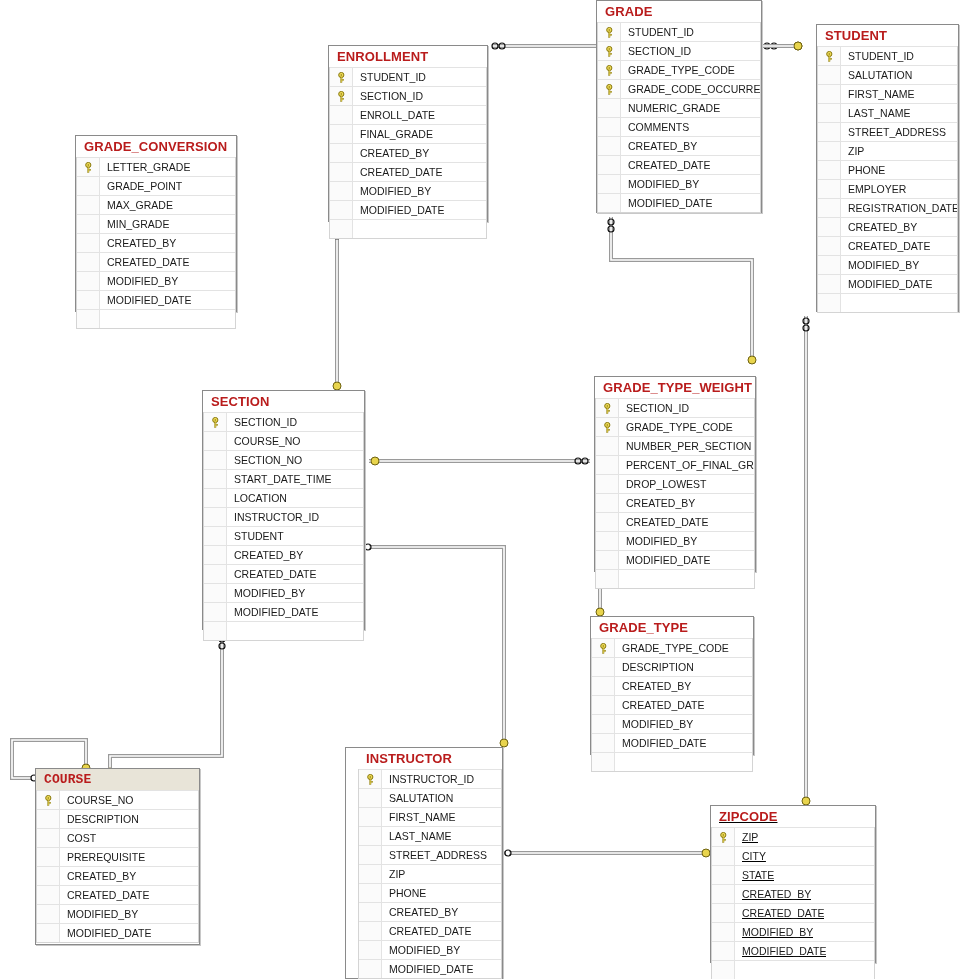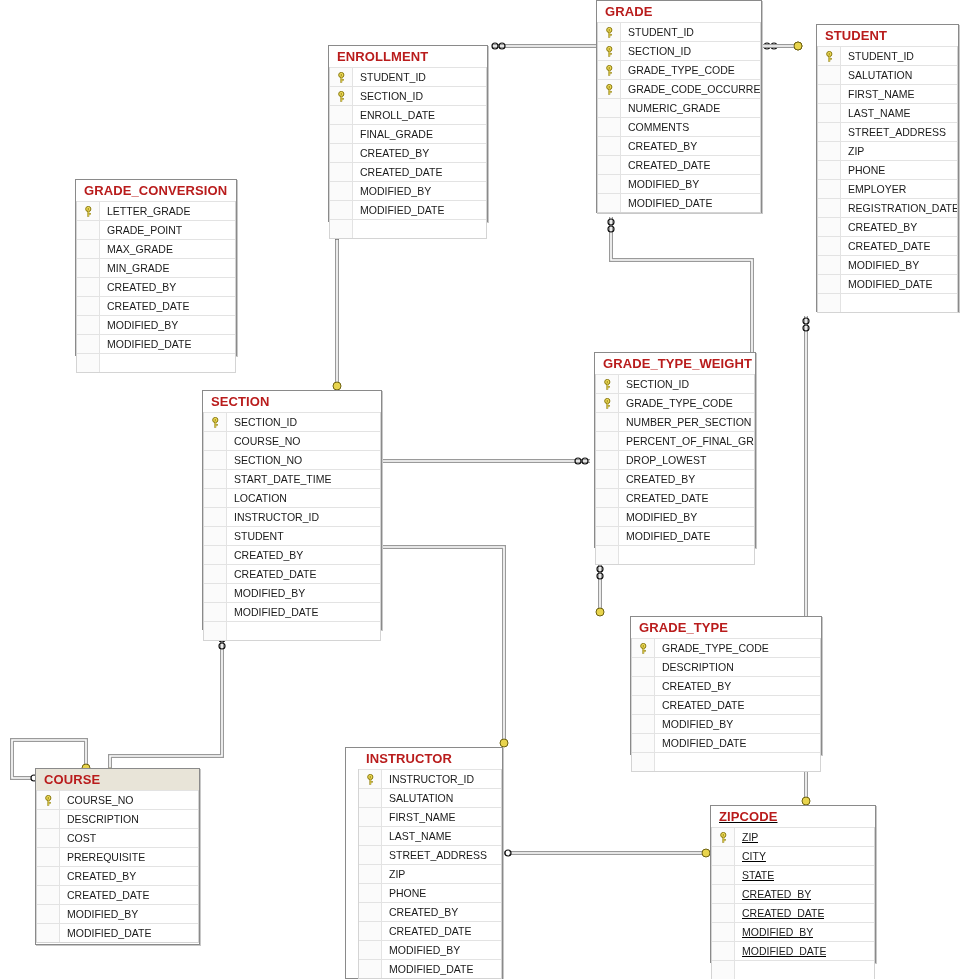--- a/index.html
+++ b/index.html
@@ -43,20 +43,21 @@
     color: #b91c1c;
     padding: 3px 0 3px 8px;
     background: #ffffff;
     letter-spacing: 0.1px;
     height: 21px;
     box-sizing: border-box;
     line-height: 15px;
   }
   .entity.selected .ent-title {
     background: #e8e4d8;
+    font-family: Liberation Mono, monospace;
   }
   .attr {
     display: flex;
     align-items: center;
     height: 19px;
     box-sizing: border-box;
     border-top: 1px solid #e3e3e3;
     font-size: 10.5px;
     color: #1a1a1a;
     background: #ffffff;
@@ -374,21 +375,21 @@
           <div class="attr">
             <div class="keycell"></div>
             <div class="attr-name">MODIFIED_DATE</div>
           </div>
           <div class="attr empty">
             <div class="keycell"></div>
             <div class="attr-name"></div>
           </div>
         </div>
       </div>
-      <div class="entity" style="left: 75px; top: 135px; width: 162px; height: 177px; margin-top: 44px;">
+      <div class="entity" style="left: 75px; top: 135px; width: 162px; height: 177px;">
         <div class="ent-title">GRADE_CONVERSION</div>
         <div class="inner">
           <div class="attr">
             <div class="keycell">
               <svg width="9" height="11" viewBox="0 0 9 11" class="keyicon">
                 <circle cx="4.3" cy="3" r="2.6" fill="#f0dc58" stroke="#8a7a10" stroke-width="1"></circle>
                 <circle cx="4.3" cy="3" r="0.8" fill="#8a7a10"></circle>
                 <rect x="3.7" y="5" width="1.3" height="5.4" fill="#e8d44d" stroke="#8a7a10" stroke-width="0.5"></rect>
                 <rect x="5" y="7.3" width="1.8" height="1.1" fill="#e8d44d" stroke="#8a7a10" stroke-width="0.4"></rect>
               </svg>
@@ -422,21 +423,21 @@
           <div class="attr">
             <div class="keycell"></div>
             <div class="attr-name">MODIFIED_DATE</div>
           </div>
           <div class="attr empty">
             <div class="keycell"></div>
             <div class="attr-name"></div>
           </div>
         </div>
       </div>
-      <div class="entity" style="left: 594px; top: 352px; width: 162px; height: 196px;">
+      <div class="entity" style="left: 594px; top: 376px; width: 162px; height: 196px;">
         <div class="ent-title">GRADE_TYPE_WEIGHT</div>
         <div class="inner">
           <div class="attr">
             <div class="keycell">
               <svg width="9" height="11" viewBox="0 0 9 11" class="keyicon">
                 <circle cx="4.3" cy="3" r="2.6" fill="#f0dc58" stroke="#8a7a10" stroke-width="1"></circle>
                 <circle cx="4.3" cy="3" r="0.8" fill="#8a7a10"></circle>
                 <rect x="3.7" y="5" width="1.3" height="5.4" fill="#e8d44d" stroke="#8a7a10" stroke-width="0.5"></rect>
                 <rect x="5" y="7.3" width="1.8" height="1.1" fill="#e8d44d" stroke="#8a7a10" stroke-width="0.4"></rect>
               </svg>
@@ -481,21 +482,21 @@
           <div class="attr">
             <div class="keycell"></div>
             <div class="attr-name">MODIFIED_DATE</div>
           </div>
           <div class="attr empty">
             <div class="keycell"></div>
             <div class="attr-name"></div>
           </div>
         </div>
       </div>
-      <div class="entity" style="left: 202px; top: 390px; width: 180px; height: 240px;">
+      <div class="entity" style="left: 202px; top: 390px; width: 163px; height: 240px;">
         <div class="ent-title">SECTION</div>
         <div class="inner">
           <div class="attr">
             <div class="keycell">
               <svg width="9" height="11" viewBox="0 0 9 11" class="keyicon">
                 <circle cx="4.3" cy="3" r="2.6" fill="#f0dc58" stroke="#8a7a10" stroke-width="1"></circle>
                 <circle cx="4.3" cy="3" r="0.8" fill="#8a7a10"></circle>
                 <rect x="3.7" y="5" width="1.3" height="5.4" fill="#e8d44d" stroke="#8a7a10" stroke-width="0.5"></rect>
                 <rect x="5" y="7.3" width="1.8" height="1.1" fill="#e8d44d" stroke="#8a7a10" stroke-width="0.4"></rect>
               </svg>
@@ -541,21 +542,21 @@
           <div class="attr">
             <div class="keycell"></div>
             <div class="attr-name">MODIFIED_DATE</div>
           </div>
           <div class="attr empty">
             <div class="keycell"></div>
             <div class="attr-name"></div>
           </div>
         </div>
       </div>
-      <div class="entity" style="left: 590px; top: 616px; width: 192px; height: 139px; margin-left: 40px;">
+      <div class="entity" style="left: 590px; top: 616px; width: 164px; height: 139px;">
         <div class="ent-title">GRADE_TYPE</div>
         <div class="inner">
           <div class="attr">
             <div class="keycell">
               <svg width="9" height="11" viewBox="0 0 9 11" class="keyicon">
                 <circle cx="4.3" cy="3" r="2.6" fill="#f0dc58" stroke="#8a7a10" stroke-width="1"></circle>
                 <circle cx="4.3" cy="3" r="0.8" fill="#8a7a10"></circle>
                 <rect x="3.7" y="5" width="1.3" height="5.4" fill="#e8d44d" stroke="#8a7a10" stroke-width="0.5"></rect>
                 <rect x="5" y="7.3" width="1.8" height="1.1" fill="#e8d44d" stroke="#8a7a10" stroke-width="0.4"></rect>
               </svg>

